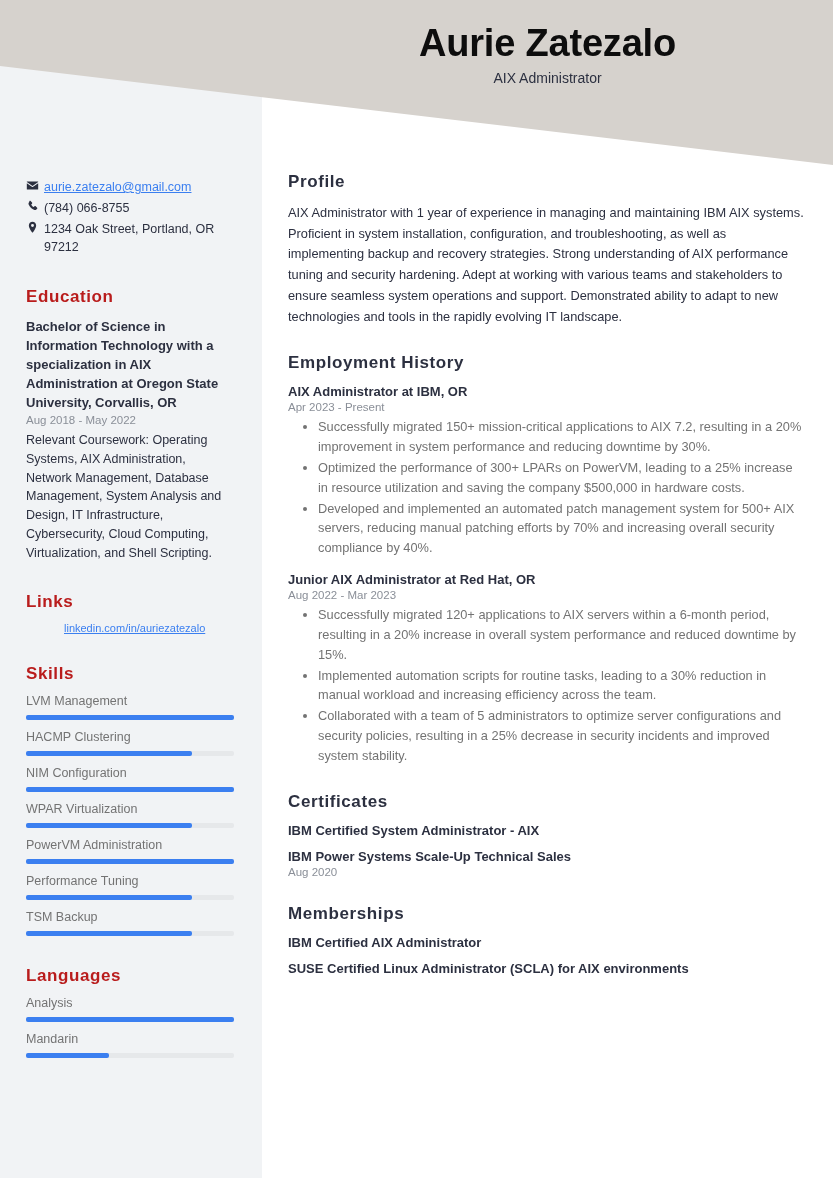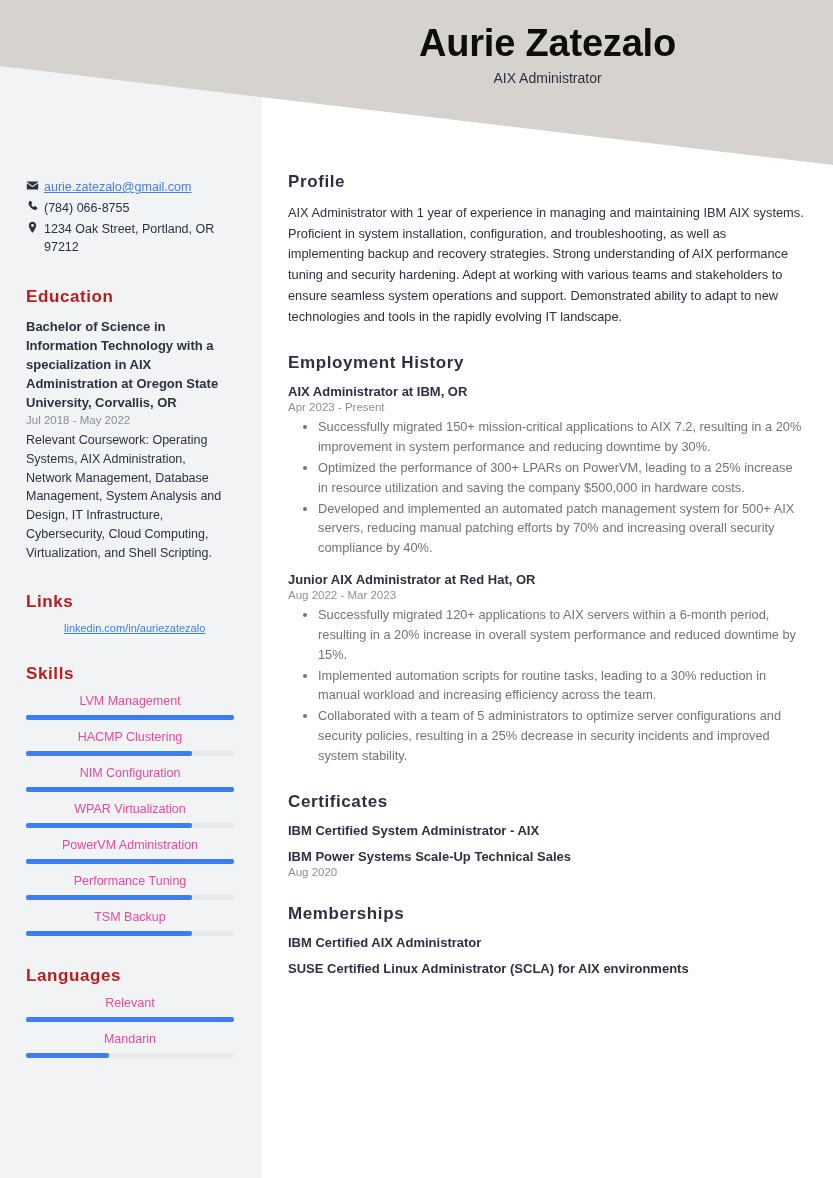--- a/index.html
+++ b/index.html
@@ -125,23 +125,22 @@
   .link-item {
     font-size: 11px;
     color: #3b7ff0;
     text-decoration: underline;
     margin-left: 38px;
   }
 
   .skill-item { margin-bottom: 10px; }
   .skill-label {
     font-size: 12.5px;
-    color: #ec4899;
+    color: #737373;
     margin-bottom: 7px;
-    text-align: center;
   }
   .skill-track {
     position: relative;
     height: 5px;
     width: 100%;
     background: #e6e8ea;
     border-radius: 2px;
   }
   .skill-fill {
     position: absolute;
@@ -255,21 +254,21 @@
               <path d="M8 1C5.5 1 3.5 3 3.5 5.5c0 3.3 4 8.5 4.2 8.7.2.2.5.2.7 0 .2-.2 4.1-5.4 4.1-8.7C12.5 3 10.5 1 8 1zm0 6.3a1.8 1.8 0 1 1 0-3.6 1.8 1.8 0 0 1 0 3.6z"></path>
             </svg>
           </span>
           <span class="contact-val">1234 Oak Street, Portland, OR 97212</span>
         </div>
       </div>
 
     <div class="side-heading">Education</div>
     <div>
       <div class="edu-degree">Bachelor of Science in Information Technology with a specialization in AIX Administration at Oregon State University, Corvallis, OR</div>
-      <div class="edu-date">Jul 2018 - May 2022</div>
+      <div class="edu-date">Aug 2018 - May 2022</div>
       <div class="edu-desc">Relevant Coursework: Operating Systems, AIX Administration, Network Management, Database Management, System Analysis and Design, IT Infrastructure, Cybersecurity, Cloud Computing, Virtualization, and Shell Scripting.</div>
     </div>
 
     <div class="side-heading">Links</div>
     <div id="links-list">
         <div class="link-item">linkedin.com/in/auriezatezalo</div>
       </div>
 
     <div class="side-heading">Skills</div>
     <div id="skills-list">
@@ -313,21 +312,21 @@
           <div class="skill-label">TSM Backup</div>
           <div class="skill-track">
             <div class="skill-fill" style="width: 80%; background: rgb(59, 127, 240);"></div>
           </div>
         </div>
       </div>
 
     <div class="side-heading">Languages</div>
     <div id="languages-list">
         <div class="skill-item">
-          <div class="skill-label">Relevant</div>
+          <div class="skill-label">Analysis</div>
           <div class="skill-track">
             <div class="skill-fill" style="width: 100%; background: rgb(59, 127, 240);"></div>
           </div>
         </div>
         <div class="skill-item">
           <div class="skill-label">Mandarin</div>
           <div class="skill-track">
             <div class="skill-fill" style="width: 40%; background: rgb(59, 127, 240);"></div>
           </div>
         </div>

